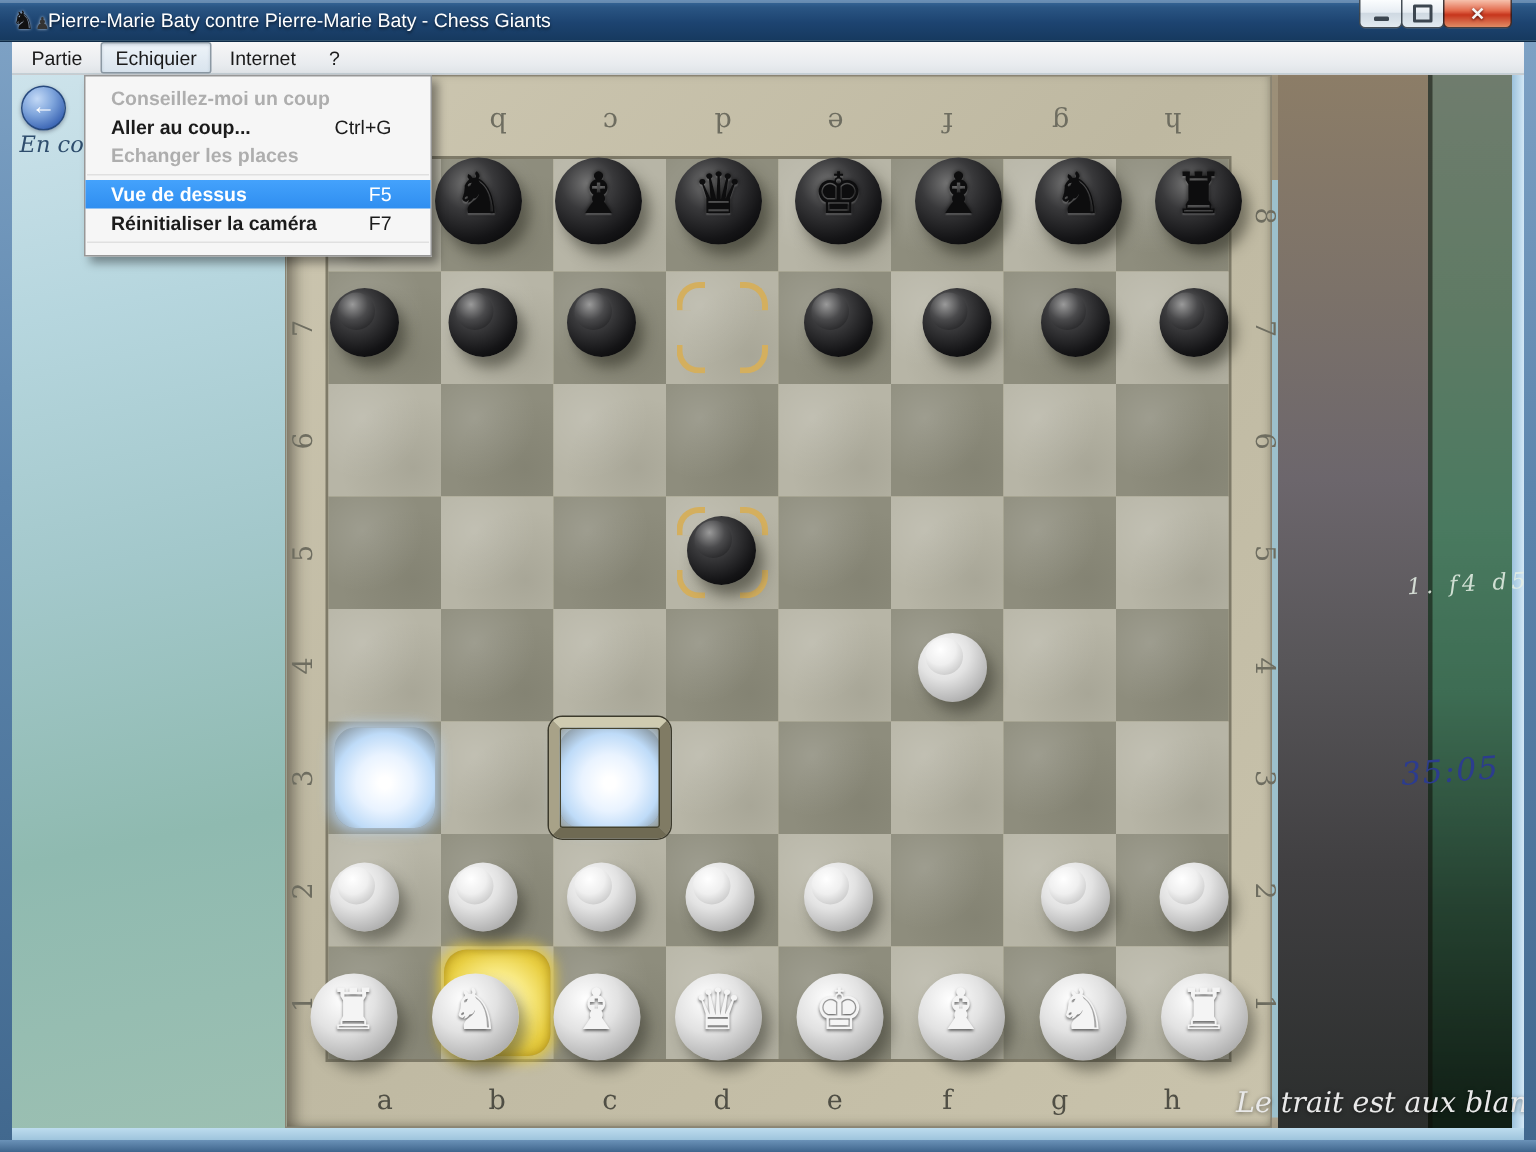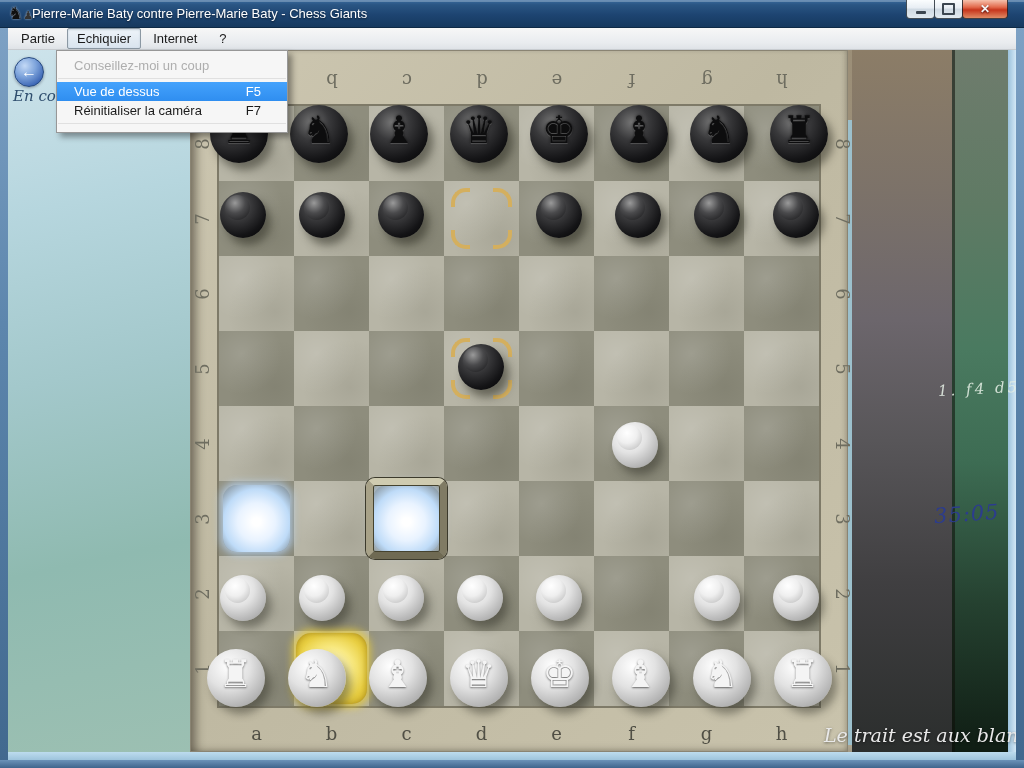--- a/index.html
+++ b/index.html
@@ -131,21 +131,21 @@
     font-style:italic;font-size:21px;color:#2c3c8e;transform:rotate(-4deg);letter-spacing:1px;}
   #status{position:absolute;left:816px;top:674px;font-family:"DejaVu Serif",serif;
     font-style:italic;font-size:19px;color:#e9e9e9;text-shadow:0 1px 3px rgba(0,0,0,.5);
     white-space:nowrap;}
 
   
   #context-menu{position:absolute;left:56px;top:50px;width:232px;z-index:50;
     background:#f6f6f6;border:1px solid #979797;box-sizing:border-box;
     box-shadow:4px 4px 6px rgba(0,0,0,.38);padding:5px 0;font-size:13px;color:#1b1b1b;}
   .mi{height:19px;display:flex;align-items:center;padding:0 26px 0 17px;}
-  .mi .lab{flex:1;white-space:nowrap;}
+  .mi .lab{flex:1;white-space:nowrap;font-weight:bold;}
   .mi .sc{white-space:nowrap;}
   .mi.disabled{color:#aeaeae;}
   .mi.selected{background:linear-gradient(#44a2fc,#2f8ef0);color:#fff;}
   .msep{border-top:1px solid #e0e0e0;margin:3px 1px;height:0;}
 </style>
 </head>
 <body>
 
 <div id="screen">
 
@@ -445,20 +445,28 @@
     <div id="movelist">1. f4 d5</div>
     <div id="clock">35:05</div>
     <div id="status">Le trait est aux blancs.</div>
   </div>
 
   <div id="context-menu">
       <div class="mi disabled">
         <span class="lab">Conseillez-moi un coup</span>
         <span class="sc"></span>
       </div>
+      <div class="mi">
+        <span class="lab">Aller au coup...</span>
+        <span class="sc">Ctrl+G</span>
+      </div>
+      <div class="mi disabled">
+        <span class="lab">Echanger les places</span>
+        <span class="sc"></span>
+      </div>
       <div class="msep"></div>
       <div class="mi selected">
         <span class="lab">Vue de dessus</span>
         <span class="sc">F5</span>
       </div>
       <div class="mi">
         <span class="lab">Réinitialiser la caméra</span>
         <span class="sc">F7</span>
       </div>
       <div class="msep"></div>

